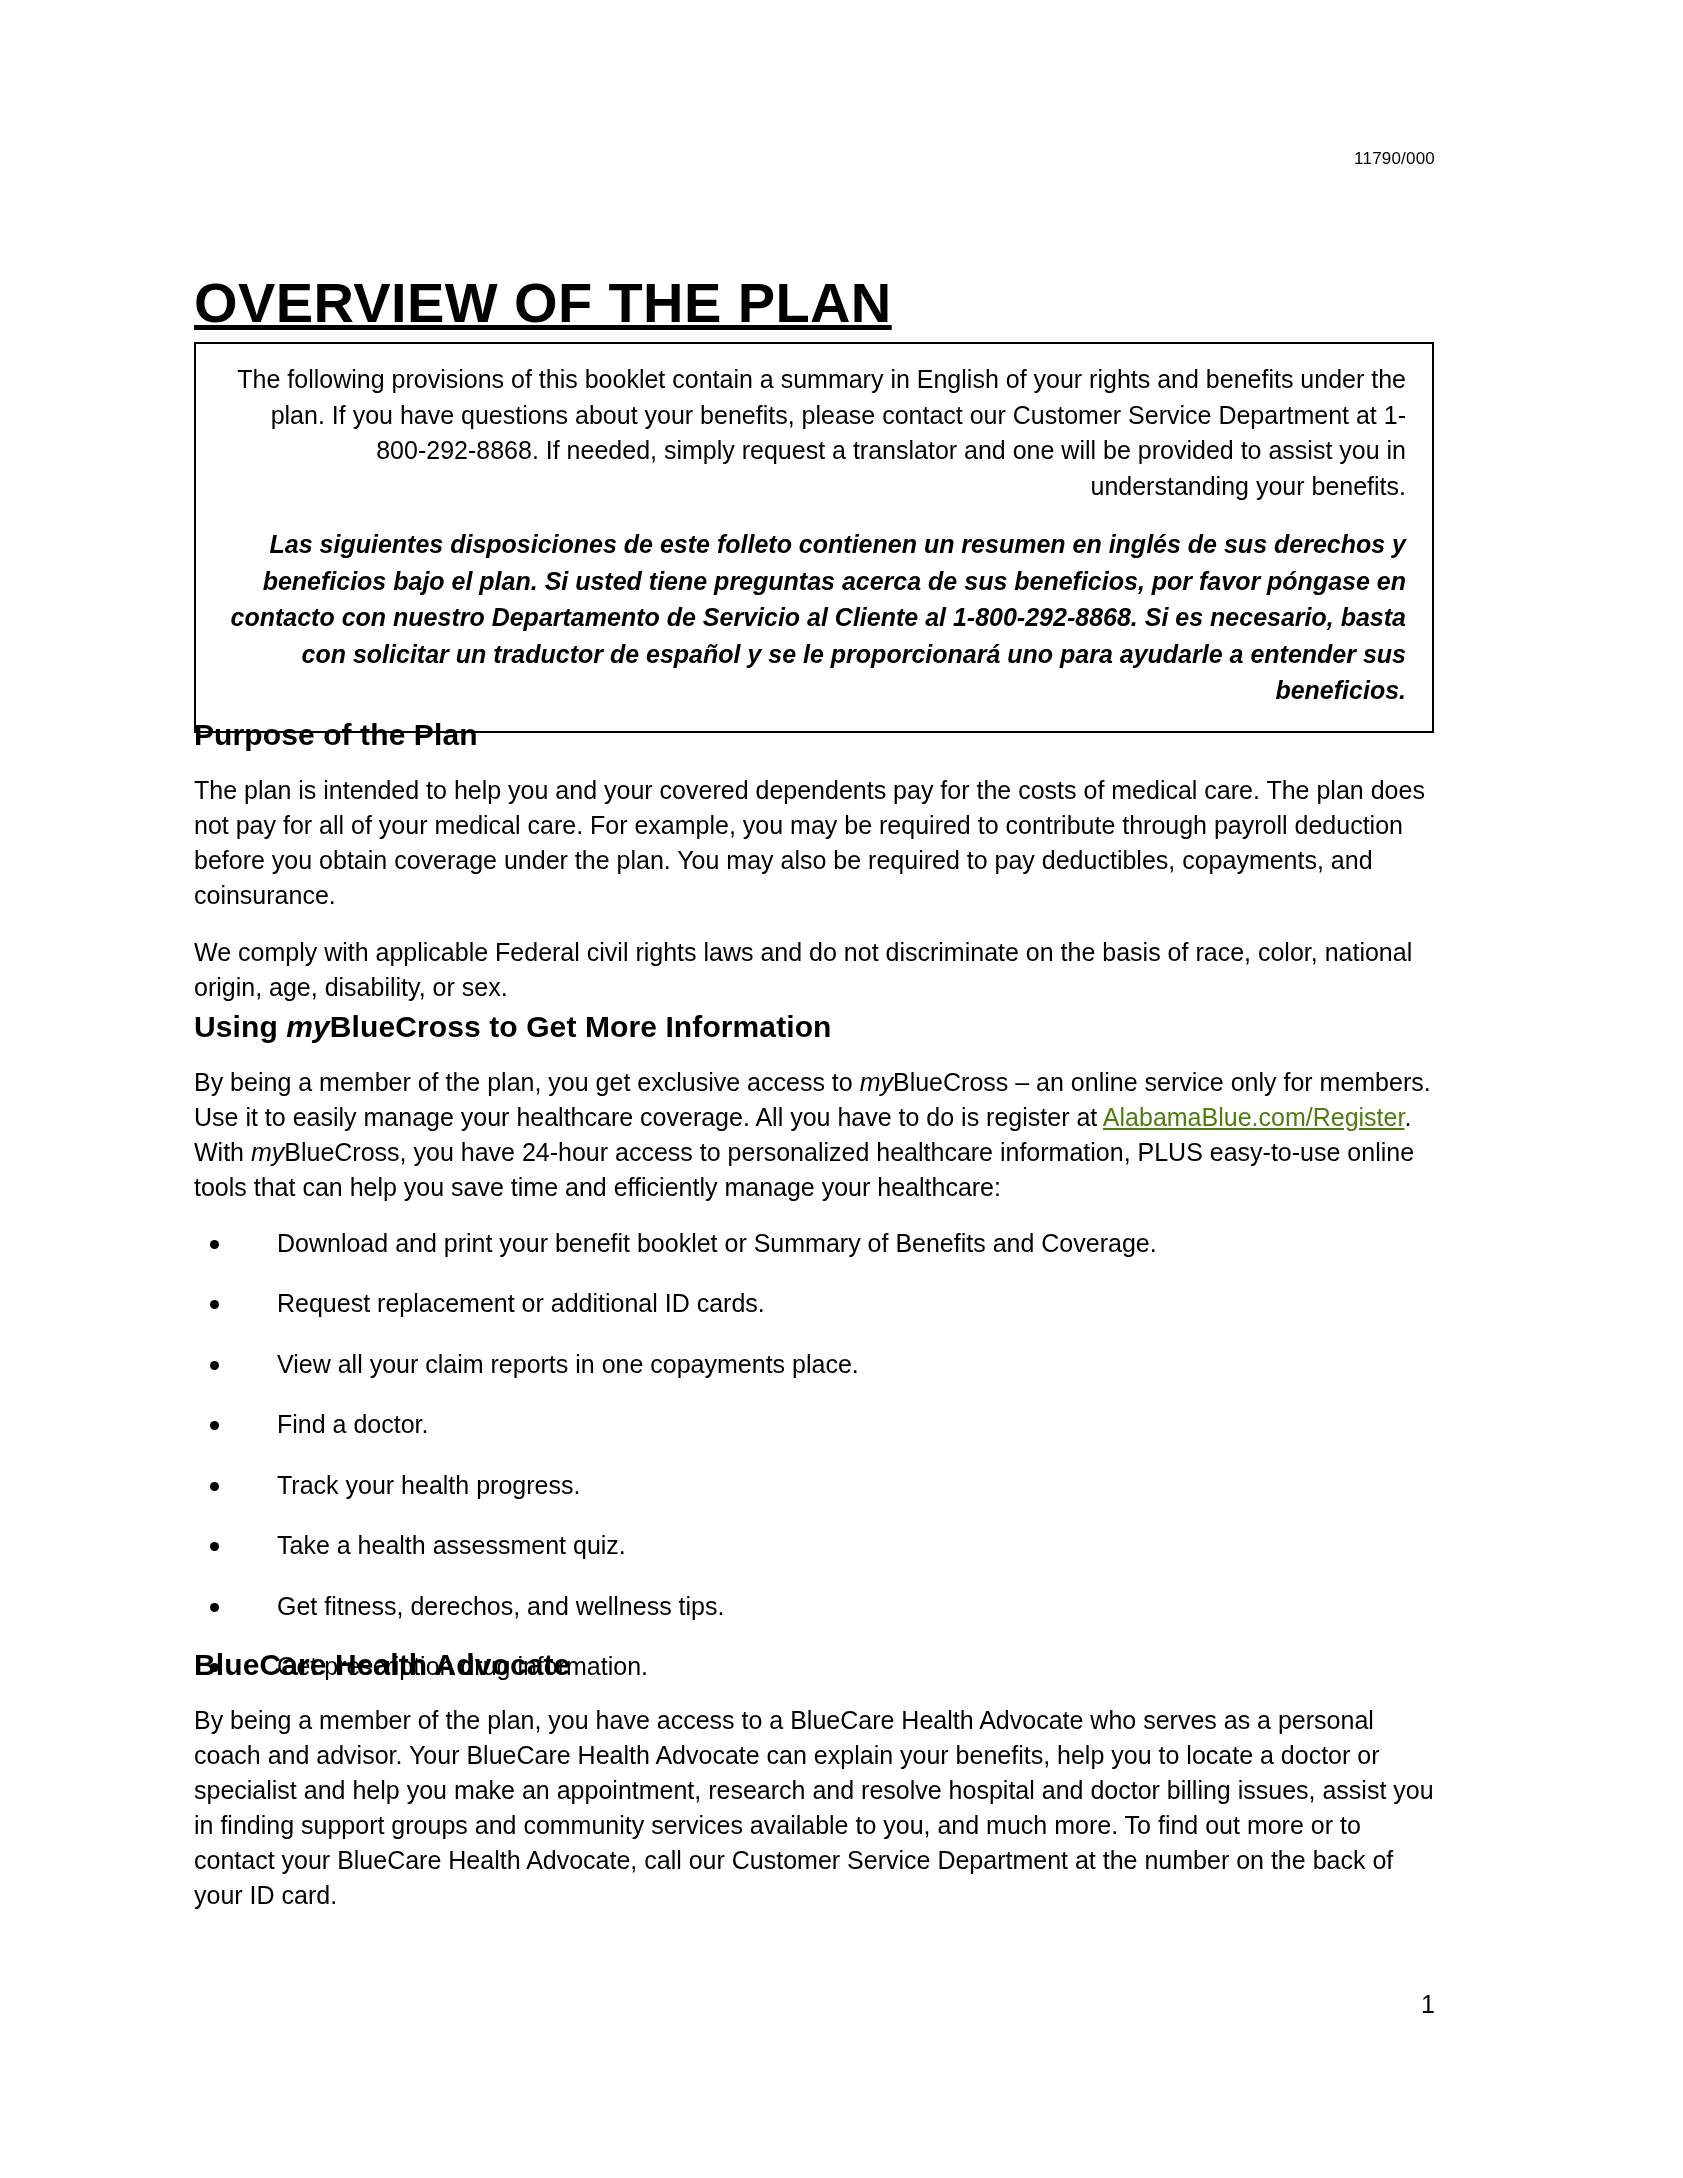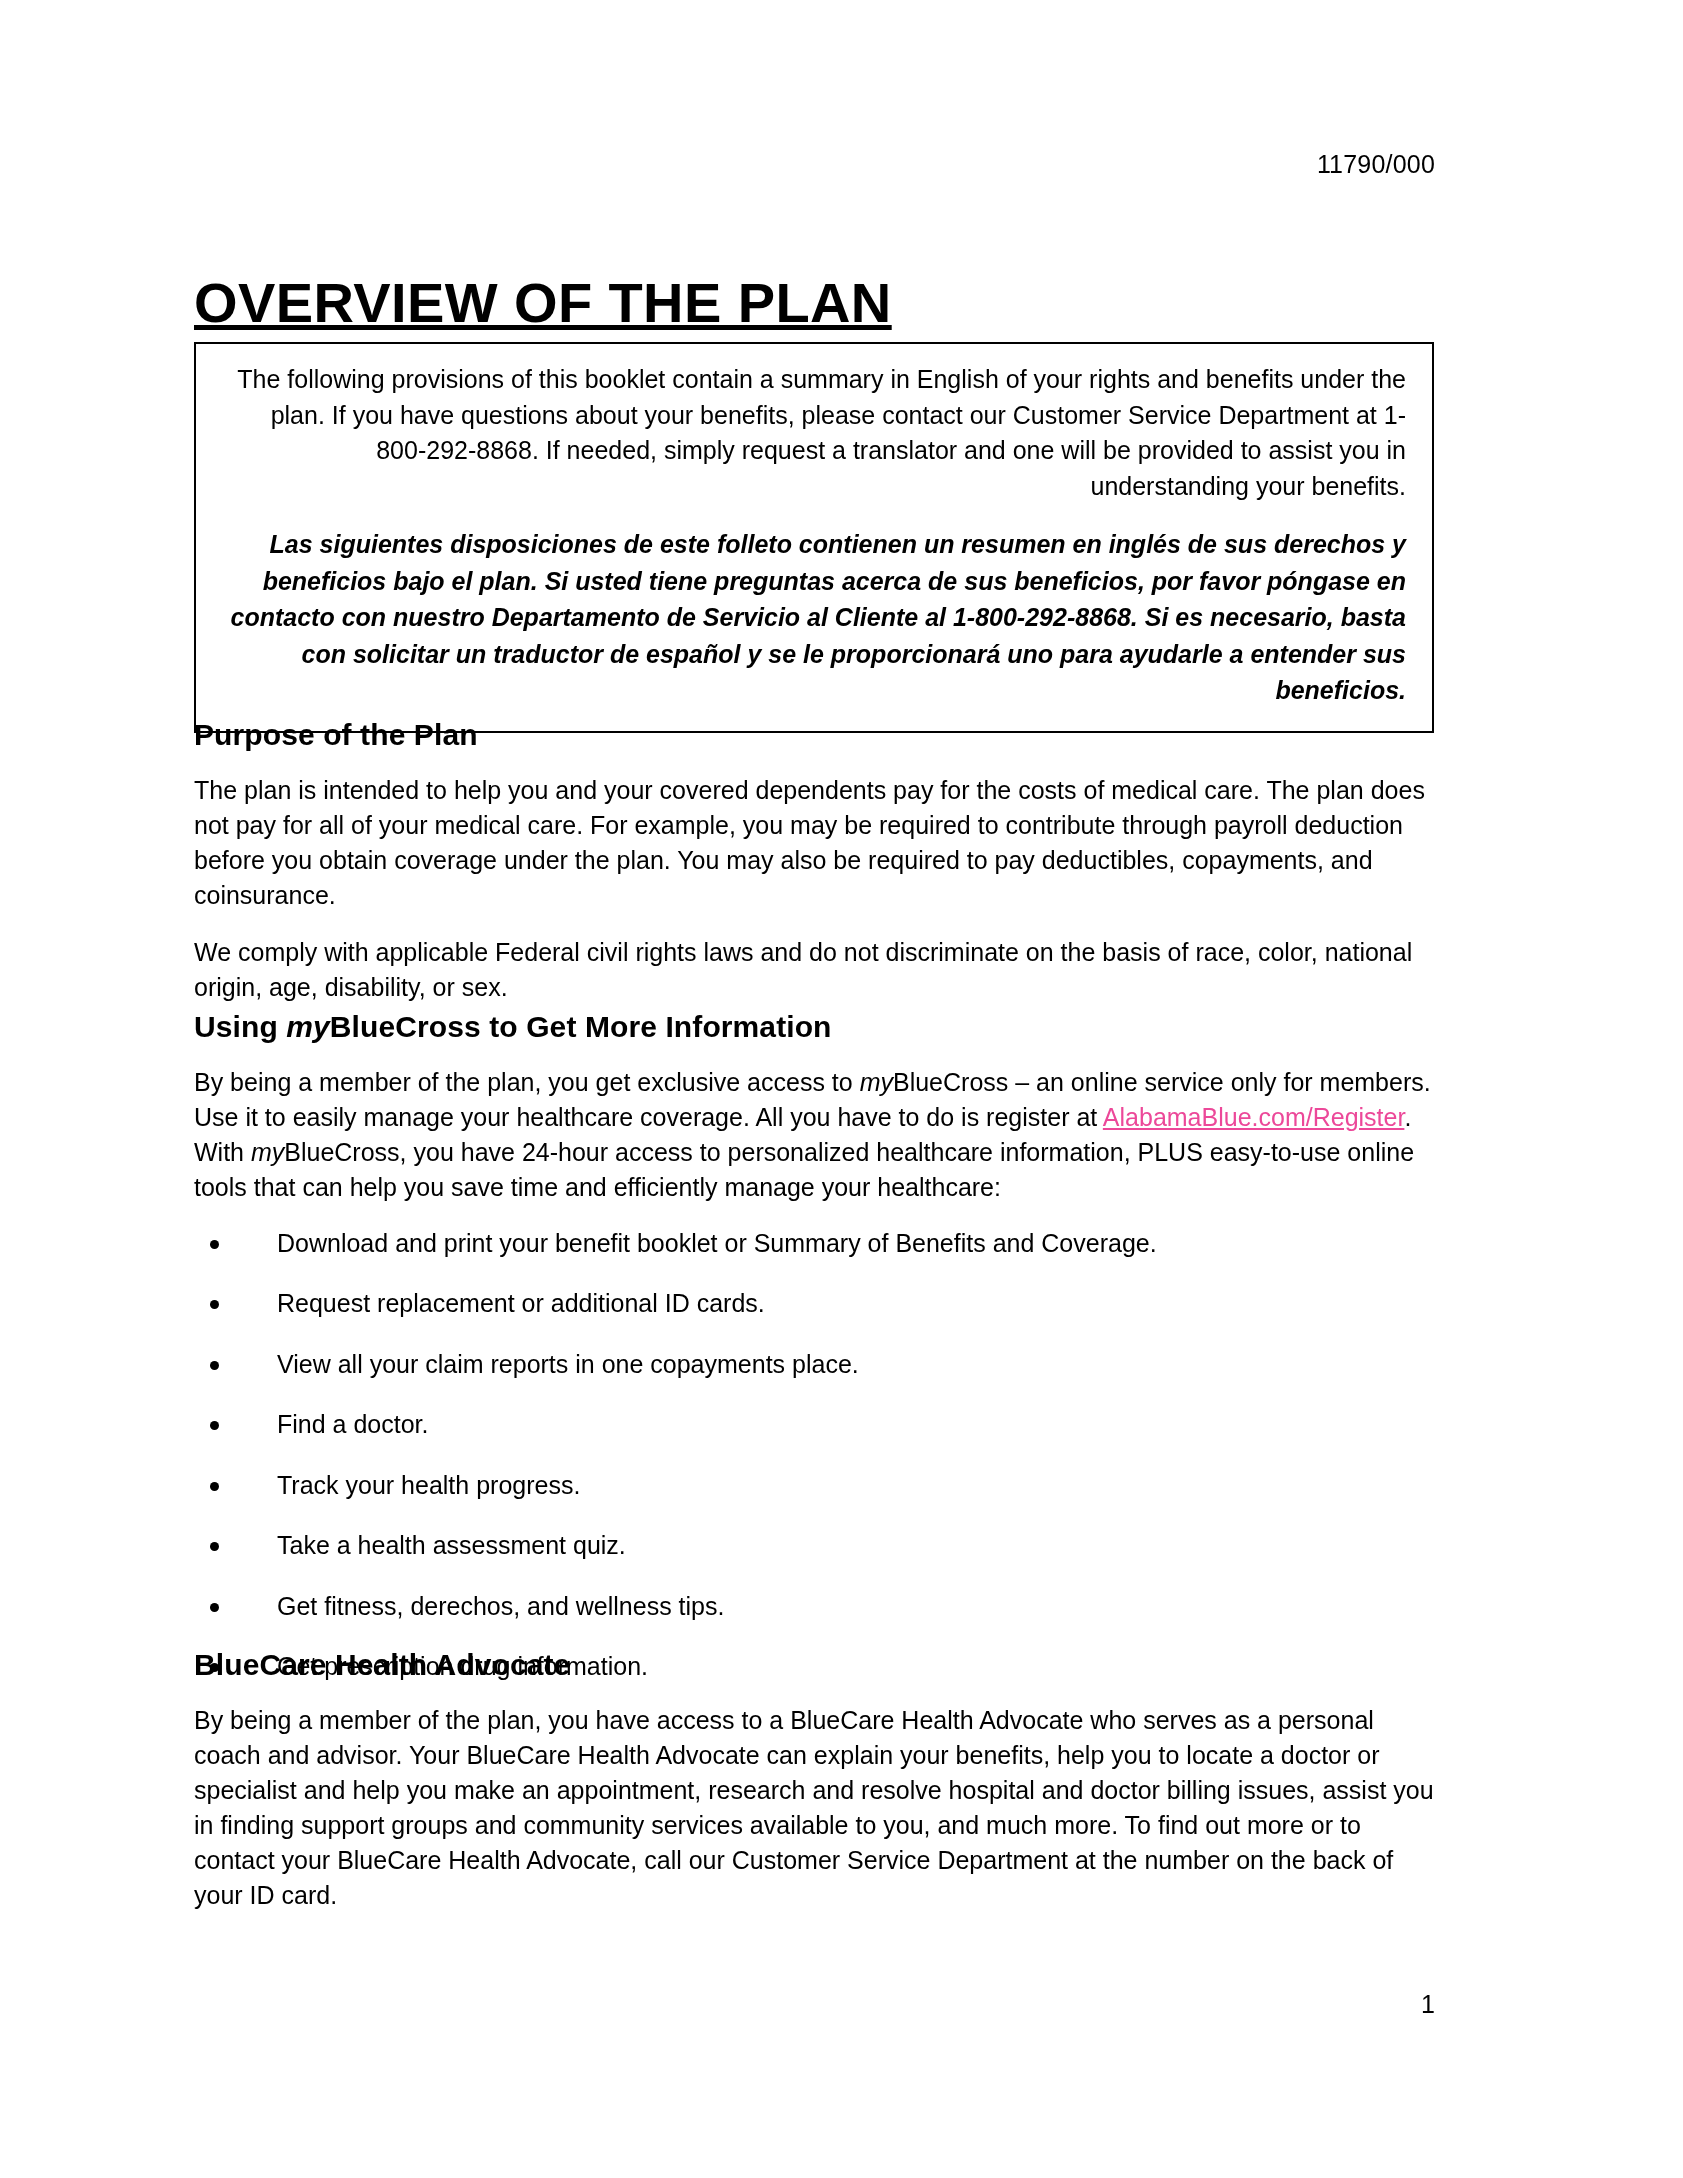--- a/index.html
+++ b/index.html
@@ -24,21 +24,21 @@
     left: 194px;
     top: 0;
     width: 1241px;
   }
 
   
   .doc-code {
     position: absolute;
     right: 0;
     top: 149px;
-    font-size: 25px;
+    font-size: 17px;
     letter-spacing: 0.2px;
     line-height: 1.2;
     text-align: right;
   }
 
   
   .page-title {
     position: absolute;
     left: 0;
     top: 236px;
@@ -90,21 +90,21 @@
     font-style: italic;
   }
   p.body-text {
     font-size: 25px;
     line-height: 1.40;
     margin: 0 0 22px 0;
   }
   p.body-text:last-child { margin-bottom: 0; }
   .it { font-style: italic; }
   a.inline-link {
-    color: #ec4899;
+    color: #4d7c0f;
   }
 
   
   ul.bullets {
     list-style: none;
     margin: 0;
     padding: 0;
   }
   ul.bullets li {
     position: relative;

